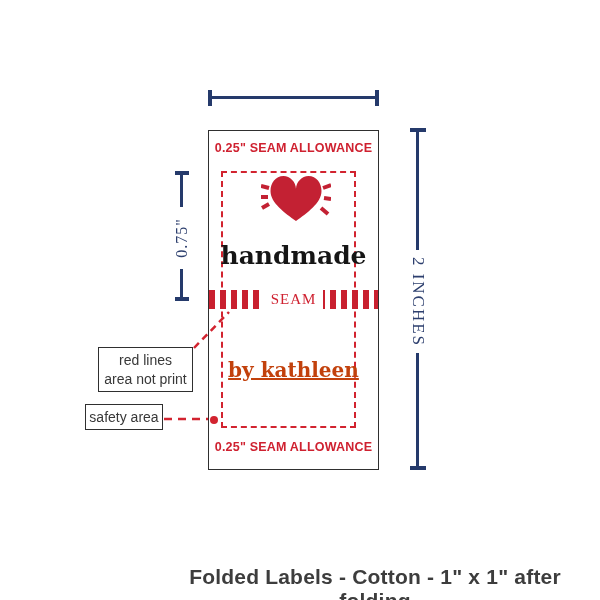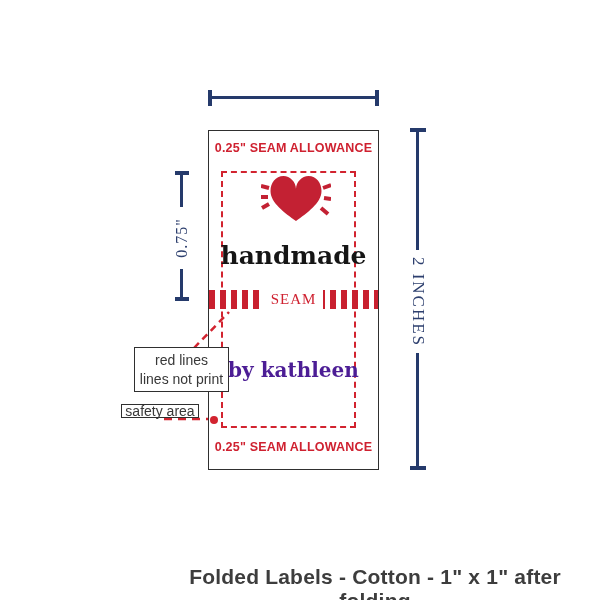--- a/index.html
+++ b/index.html
@@ -54,30 +54,30 @@
     position:absolute;left:0;top:159px;width:100%;height:19px;
     background:repeating-linear-gradient(90deg,#c9202f 0px,#c9202f 6px,#ffffff 6px,#ffffff 11px);
     display:flex;align-items:center;justify-content:center;
   }
   .fold-tag{
     background:#ffffff;padding:1px 7px;color:#cf2130;
     font-family:"Liberation Serif",serif;font-size:15px;letter-spacing:1px;
   }
   .brand2{
     position:absolute;left:0;top:227px;width:100%;text-align:center;
-    font-family:"DejaVu Serif",serif;font-weight:bold;font-size:20px;color:#4c1d95;
+    font-family:"DejaVu Serif",serif;font-weight:bold;font-size:20px;color:#c2410c;text-decoration:underline;
   }
   
   .callout{
     position:absolute;background:#ffffff;border:1.5px solid #2f2f2f;box-sizing:border-box;
     display:flex;flex-direction:column;align-items:center;justify-content:center;
-    color:#383838;font-size:14px;line-height:1.3;text-align:center;margin-left:36px;
+    color:#383838;font-size:14px;line-height:1.3;text-align:center;
   }
   .callout-redlines{left:98px;top:347px;width:95px;height:45px;}
-  .callout-safety{left:85px;top:404px;width:78px;height:14px;}
+  .callout-safety{left:85px;top:404px;width:78px;height:26px;}
   .connector-svg{position:absolute;left:0;top:0;width:600px;height:600px;pointer-events:none;}
   
   .caption{
     position:absolute;left:160px;top:565px;width:430px;text-align:center;
     font-weight:bold;font-size:21px;color:#3d3d3d;letter-spacing:0.2px;
   }
 </style>
 </head>
 <body>
 
@@ -135,21 +135,21 @@
   </div>
 
   <svg class="connector-svg">
     <line x1="194" y1="348" x2="229" y2="312" stroke="#d2232f" stroke-width="2.5" stroke-dasharray="7 5"></line>
     <line x1="164" y1="419" x2="208" y2="419" stroke="#d2232f" stroke-width="2.5" stroke-dasharray="8 6"></line>
     <circle cx="214" cy="420" r="4" fill="#d2232f"></circle>
   </svg>
 
   <div class="callout callout-redlines">
     <span>red lines</span>
-    <span>lines not print</span>
+    <span>area not print</span>
   </div>
   <div class="callout callout-safety">
     <span>safety area</span>
   </div>
 
   <div class="caption">Folded Labels - Cotton - 1" x 1" after folding</div>
 
 </div>
 
 </body></html>

